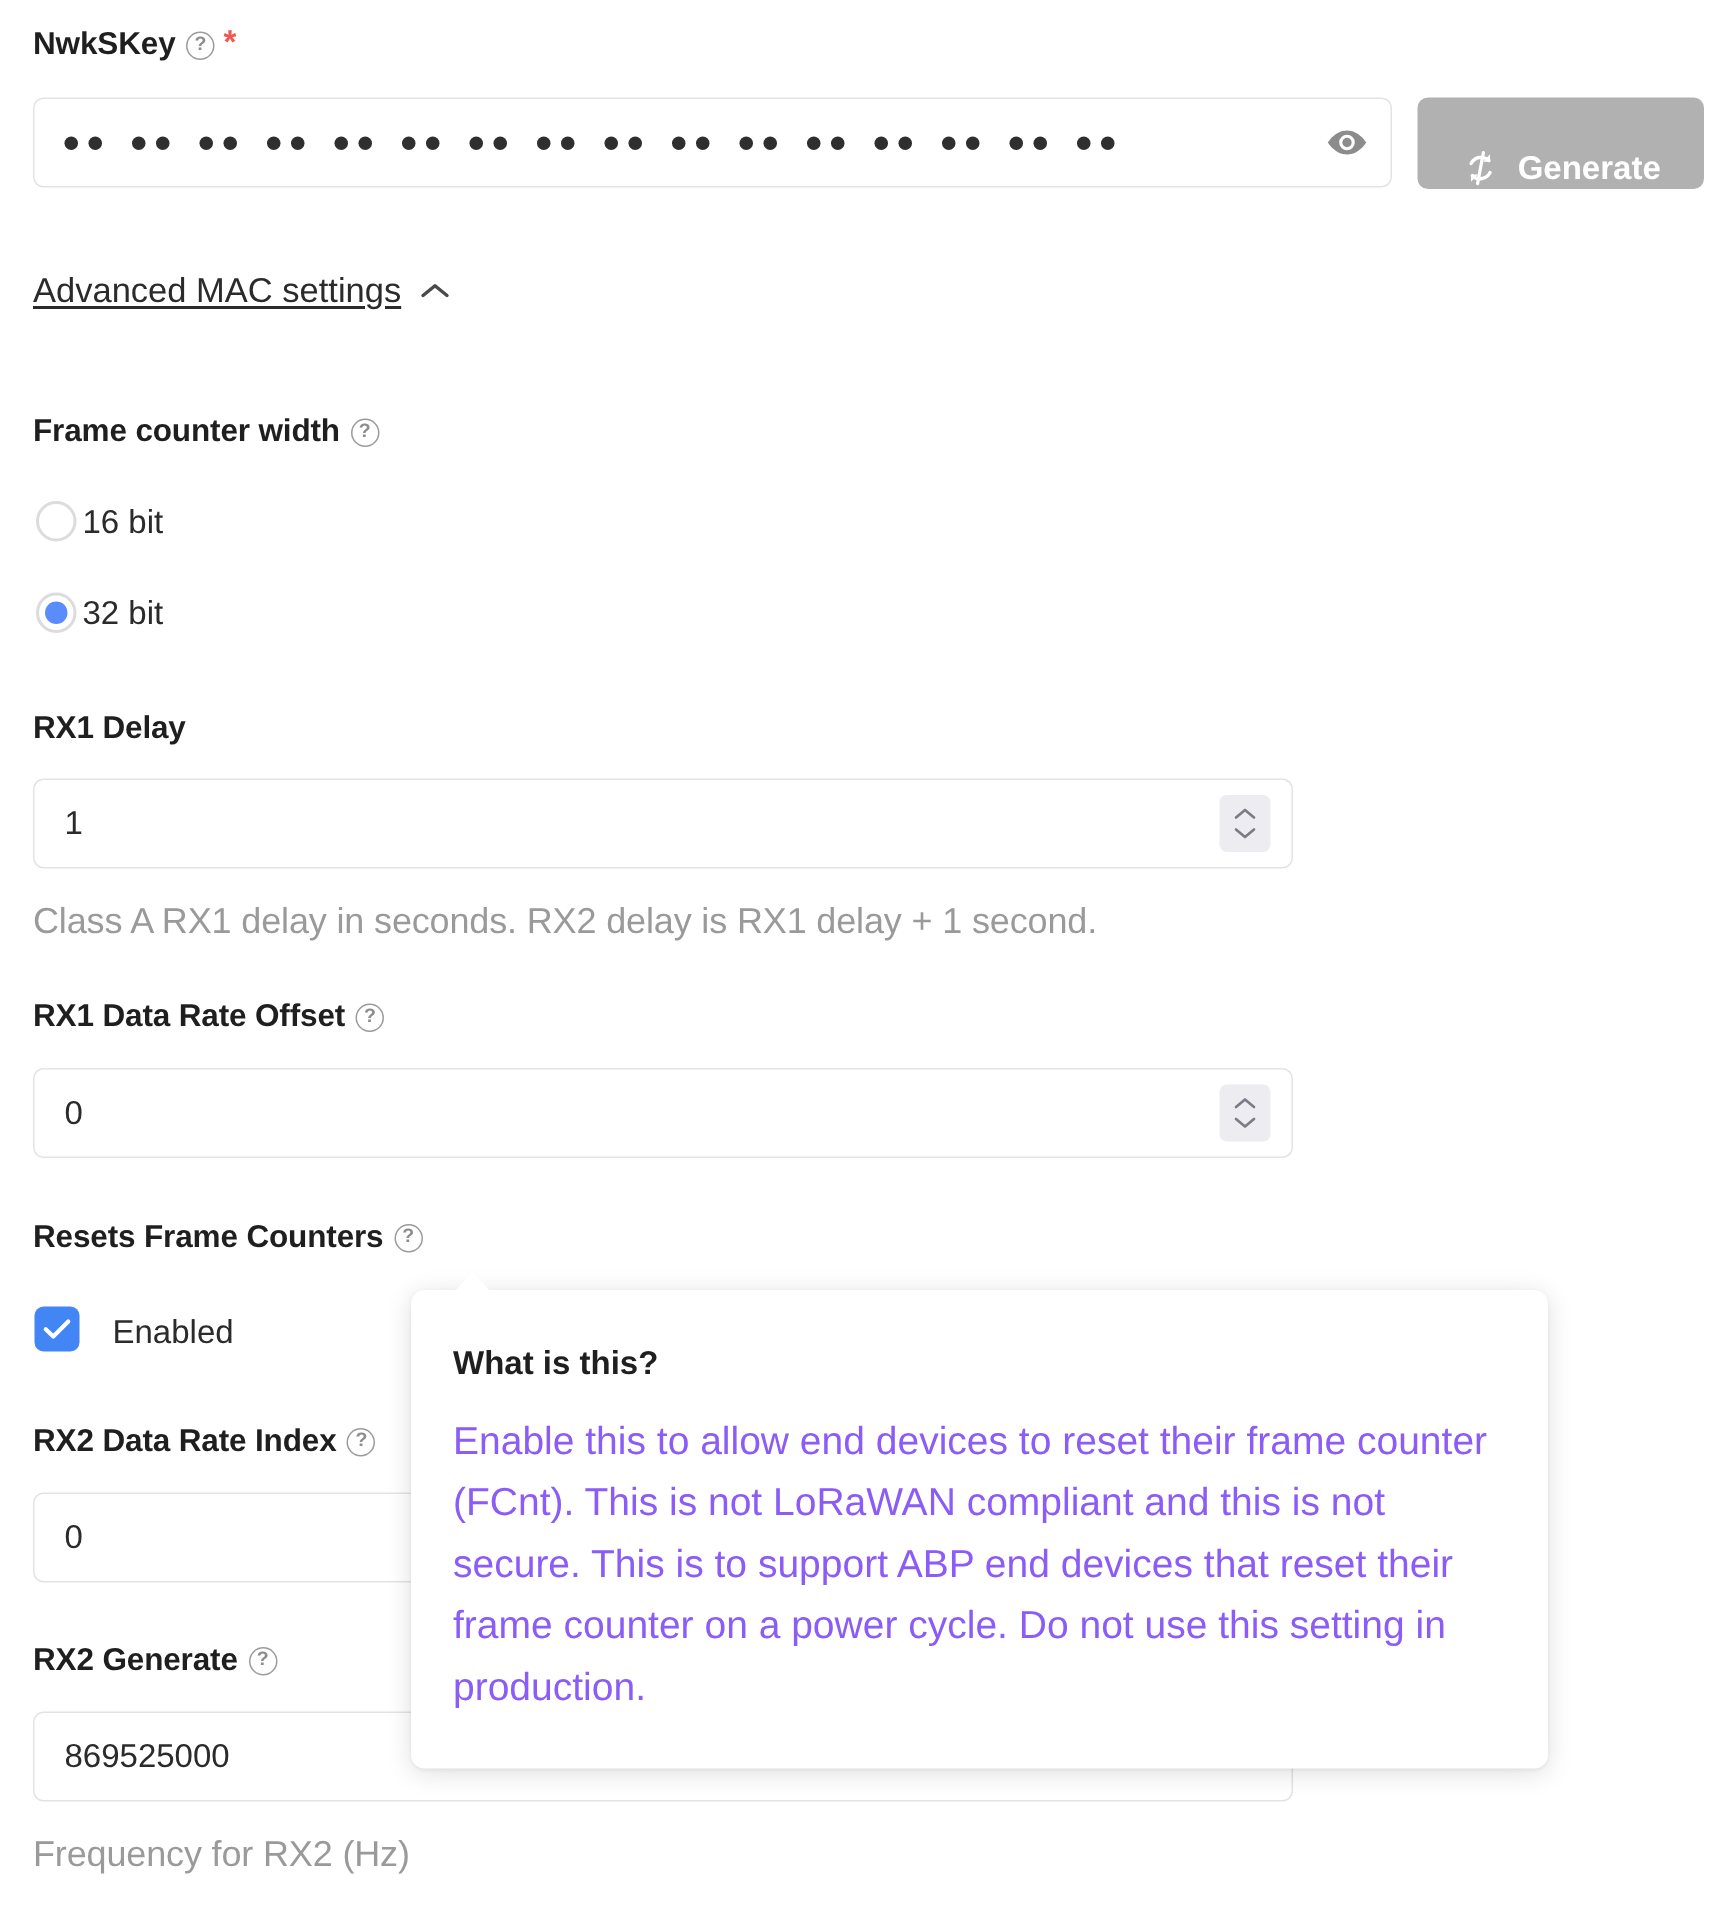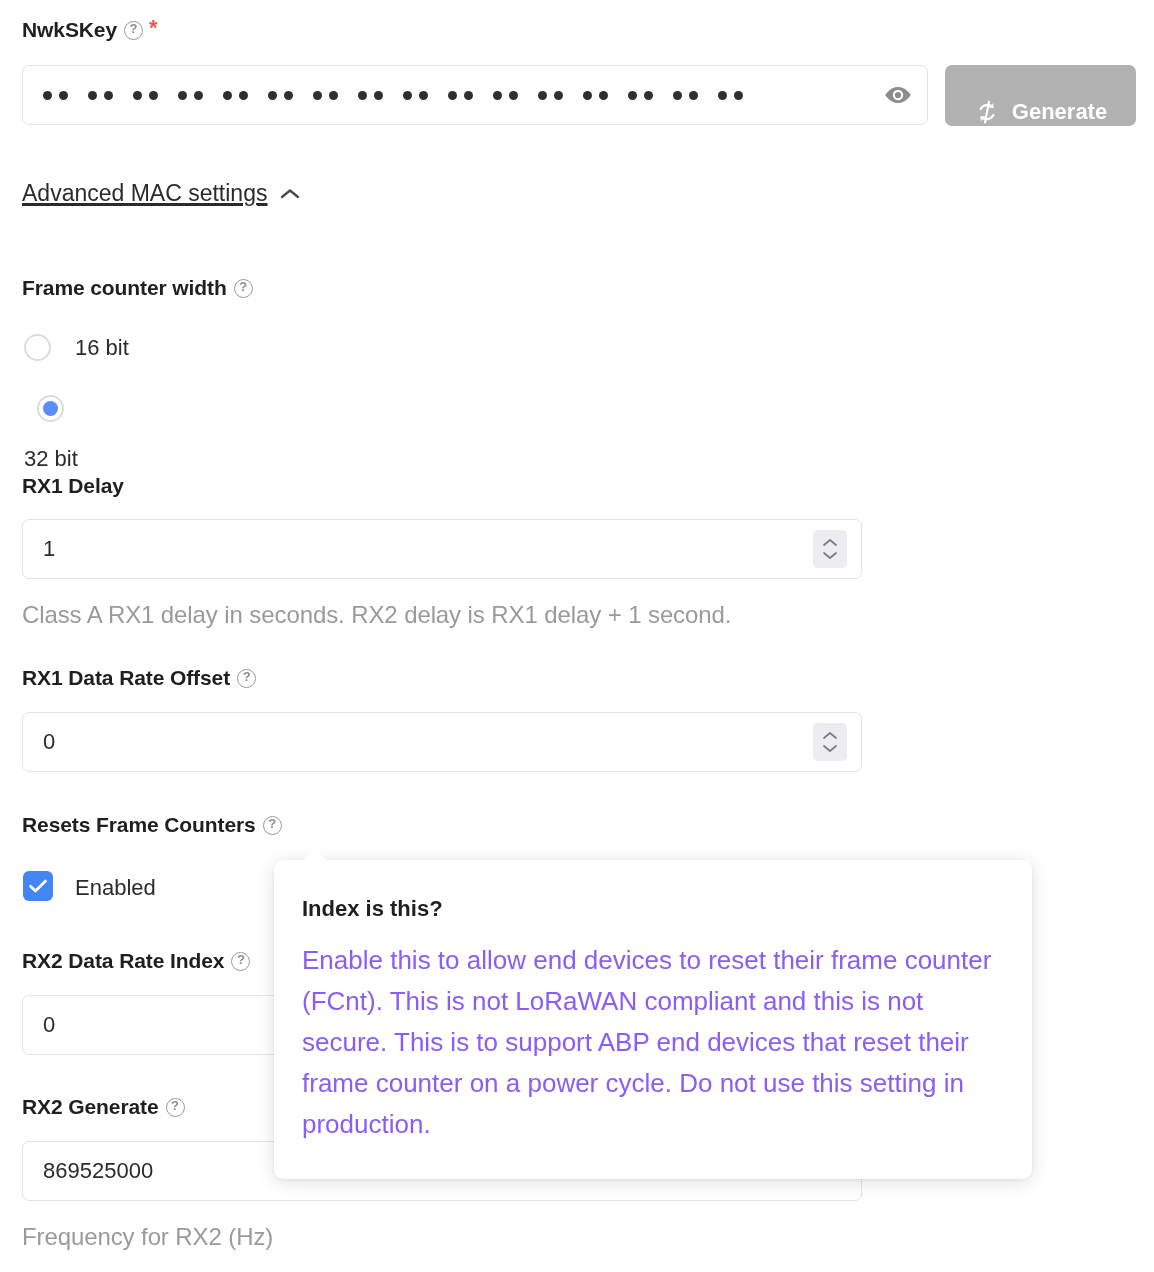--- a/index.html
+++ b/index.html
@@ -115,29 +115,28 @@
   }
 
   
   .adv-toggle {
     display: inline-flex;
     align-items: center;
     gap: 12px;
     font-size: 23px;
     color: #2b2b2b;
     cursor: pointer;
-    text-decoration: underline;
   }
   .adv-toggle .label { text-decoration: underline; text-underline-offset: 3px; }
 
   
   .radio-row {
     display: flex;
     align-items: center;
-    gap: 24px;
+    gap: 4px;
     font-size: 22px;
     color: #2b2b2b;
     cursor: pointer;
   }
   .radio {
     width: 27px; height: 27px; border-radius: 50%;
     border: 2px solid #dcdcdc; background: #fff;
     box-sizing: border-box;
     display: flex; align-items: center; justify-content: center;
     flex: 0 0 27px;
@@ -314,21 +313,21 @@
   <div class="abs field-label" style="left:22px; top:276px;">
     <span>Frame counter width</span>
     <span class="help-icon"><span>?</span></span>
   </div>
 
   <div class="abs radio-row" style="left:24px; top:334px;">
     <span class="radio"></span>
     <span>16 bit</span>
   </div>
 
-  <div class="abs radio-row" style="left:24px; top:395px;flex-direction:column;">
+  <div class="abs radio-row" style="left:24px; top:395px;">
     <span class="radio checked"></span>
     <span>32 bit</span>
   </div>
 
   <div class="abs field-label" style="left:22px; top:474px;">
     <span>RX1 Delay</span>
   </div>
 
   <div class="abs input-box" style="left:22px; top:519px; width:840px;">
     <span class="value">1</span>
@@ -397,17 +396,17 @@
     <span class="help-icon"><span>?</span></span>
   </div>
 
   <div class="abs input-box" style="left:22px; top:1141px; width:840px;">
     <span class="value">869525000</span>
   </div>
 
   <div class="abs helper-text" style="left:22px; top:1213px;">Frequency for RX2 (Hz)</div>
 
   <div class="tooltip">
-    <div class="tooltip-title">Index is this?</div>
+    <div class="tooltip-title">What is this?</div>
     <div class="tooltip-body">Enable this to allow end devices to reset their frame counter (FCnt). This is not LoRaWAN compliant and this is not secure. This is to support ABP end devices that reset their frame counter on a power cycle. Do not use this setting in production.</div>
   </div>
 
 </div>
 
 </body></html>

